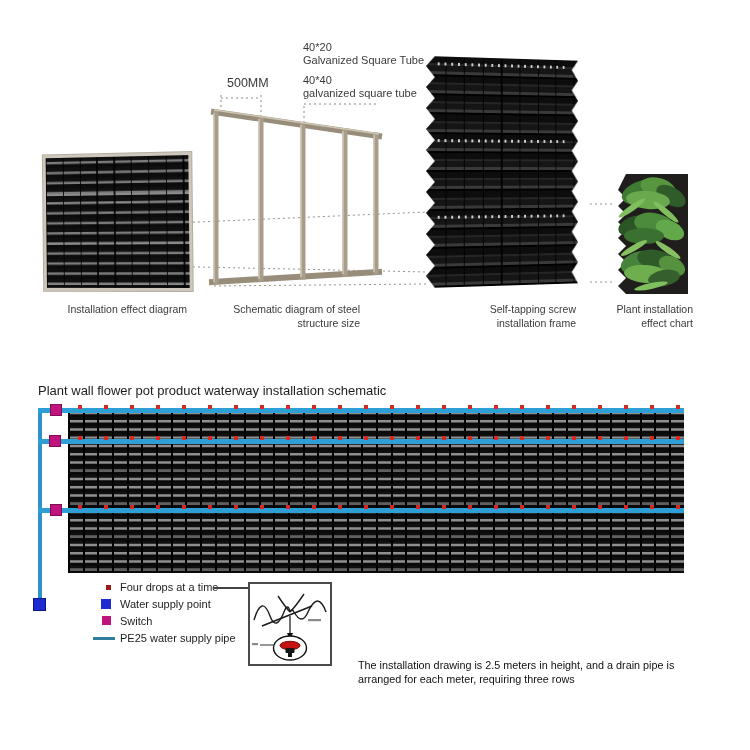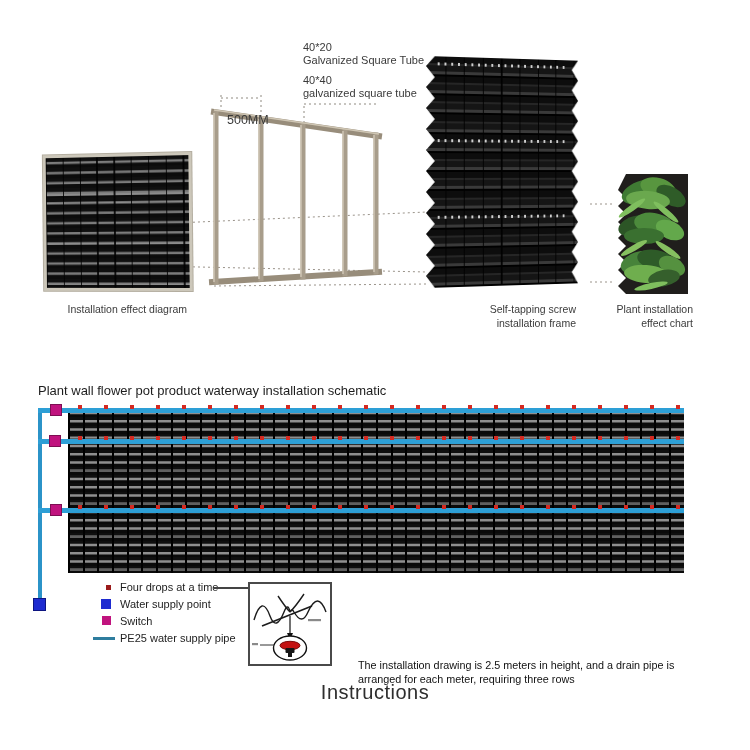--- a/index.html
+++ b/index.html
@@ -34,21 +34,21 @@
     background-position:12px 6px, 12px 83px, 12px 160px, 0 0, 0 0;
     background-repeat:no-repeat,no-repeat,no-repeat,repeat,repeat;
     clip-path:polygon(9px 0,162px 0,155px 10px,162px 21px,155px 31px,162px 42px,155px 52px,162px 63px,155px 73px,162px 84px,155px 94px,162px 105px,155px 115px,162px 126px,155px 136px,162px 147px,155px 157px,162px 168px,155px 178px,162px 189px,155px 199px,162px 210px,155px 220px,162px 232px,9px 232px,0 220px,9px 210px,0 199px,9px 189px,0 178px,9px 168px,0 157px,9px 147px,0 136px,9px 126px,0 115px,9px 105px,0 94px,9px 84px,0 73px,9px 63px,0 52px,9px 42px,0 31px,9px 21px,0 10px);
     transform:perspective(800px) rotateY(12deg);
     transform-origin:0 50%;
   }
   .caption{
     top:303px;font-size:10.5px;line-height:1.3;color:#3b3b3b;text-align:right;
   }
   .anno{font-size:11px;line-height:1.2;color:#3a3a3a;}
-  #dim-label{left:227px;top:76px;font-size:12.5px;color:#3a3a3a;margin-top:37px;}
+  #dim-label{left:227px;top:76px;font-size:12.5px;color:#3a3a3a;}
   
   #waterway-title{left:38px;top:383px;font-size:13px;color:#1d1d1d;}
   #pot-grid{
     left:68px;top:409px;width:616px;height:164px;
     background-color:#101010;
     background-image:
       repeating-linear-gradient(90deg, #000 0 2px, transparent 2px 14.66px),
       repeating-linear-gradient(0deg, #606060 0 2px, transparent 2px 33px),
       repeating-linear-gradient(0deg, #0a0a0a 0 2.5px, #8f8f8f 3.5px 5px, #0f0f0f 6px 8.25px);
     background-position:0 0, 0 31px, 0 1px;
@@ -149,20 +149,21 @@
   <div class="abs anno" style="left:303px;top:41px">
     <div>40*20</div>
     <div>Galvanized Square Tube</div>
   </div>
   <div class="abs anno" style="left:303px;top:74px">
     <div>40*40</div>
     <div>galvanized square tube</div>
   </div>
 
   <div class="abs caption" style="left:27px;width:160px">Installation effect diagram</div>
+  <div class="abs caption" style="left:230px;width:130px">Schematic diagram of steel structure size</div>
   <div class="abs caption" style="left:456px;width:120px">Self-tapping screw installation frame</div>
   <div class="abs caption" style="left:603px;width:90px">Plant installation effect chart</div>
 
   <div class="abs" id="waterway-title">Plant wall flower pot product waterway installation schematic</div>
 
   <div class="abs" id="pot-grid"></div>
 
   <div class="abs" id="pipe-vertical"></div>
   <div class="abs pipe" style="left:38px;top:408px;width:646px"></div>
   <div class="abs pipe" style="left:38px;top:439px;width:646px"></div>
@@ -208,15 +209,14 @@
       </g>
       <line x1="10" y1="61" x2="24" y2="61" stroke="#333" stroke-width="1"></line>
     </svg>
   </div>
 
   <div class="abs" id="note">
     <div>The installation drawing is 2.5 meters in height, and a drain pipe is</div>
     <div>arranged for each meter, requiring three rows</div>
   </div>
 
-  <div class="abs" id="instructions-title">Instructions</div>
 
 </div>
 
 </body></html>

